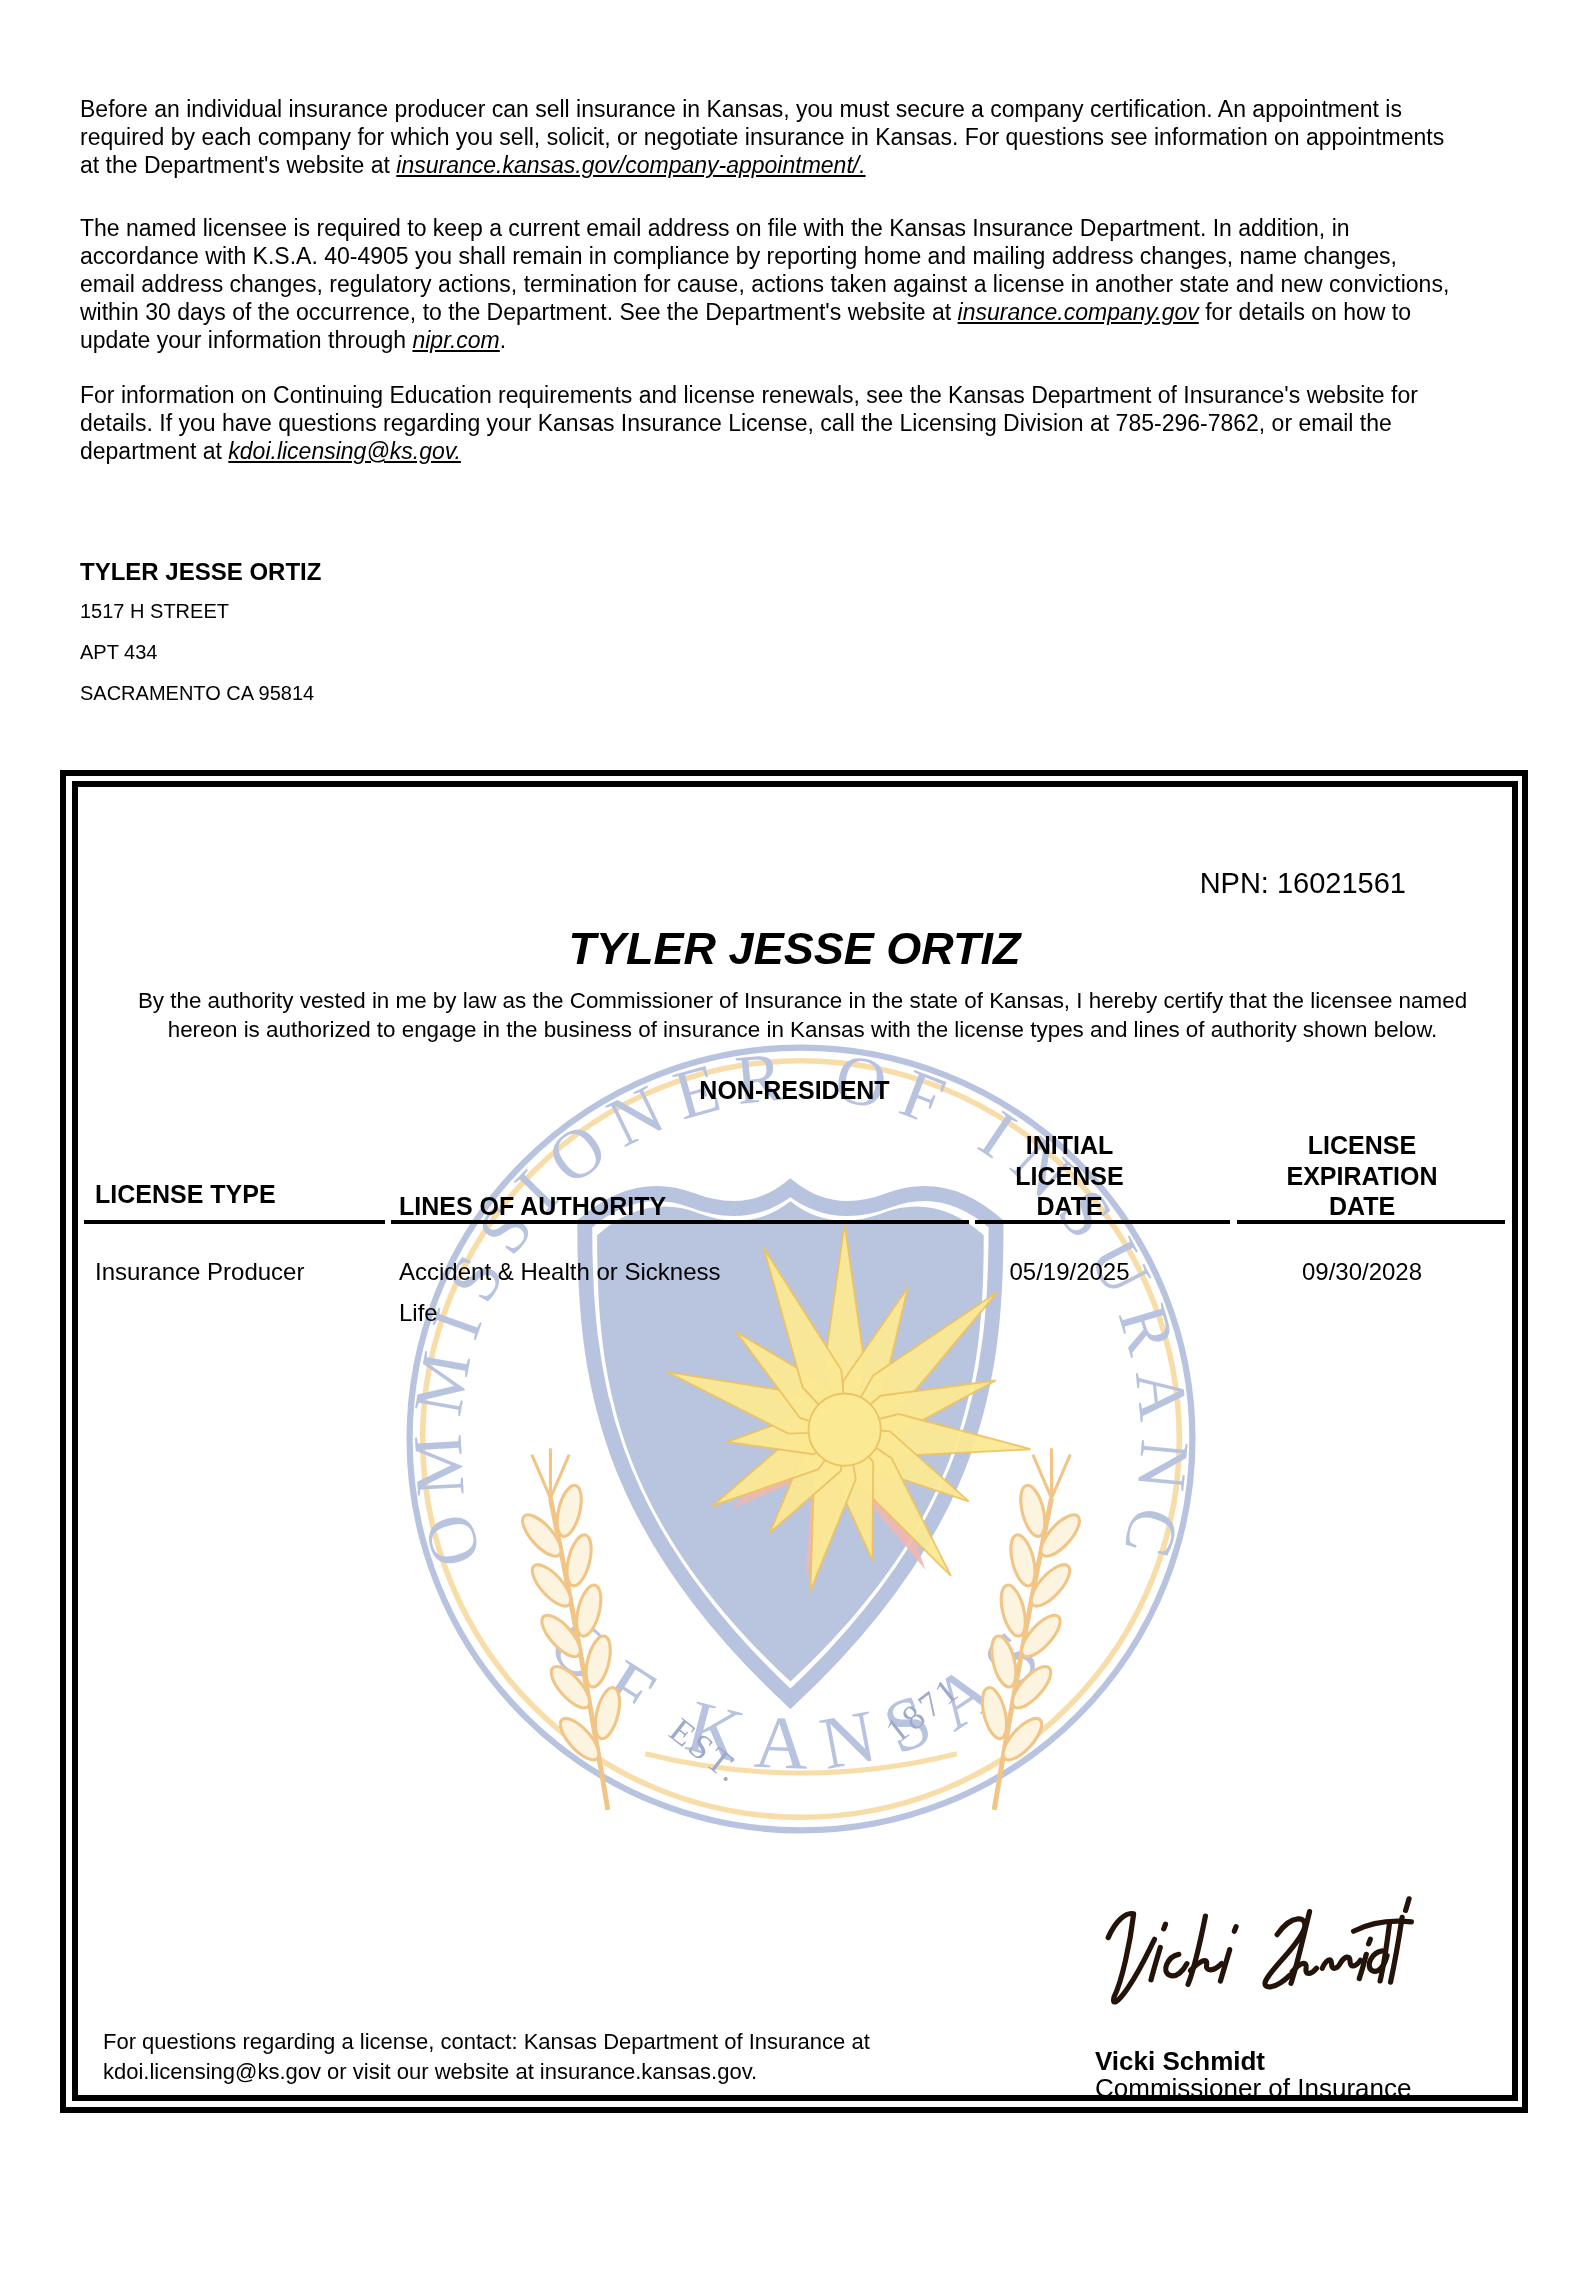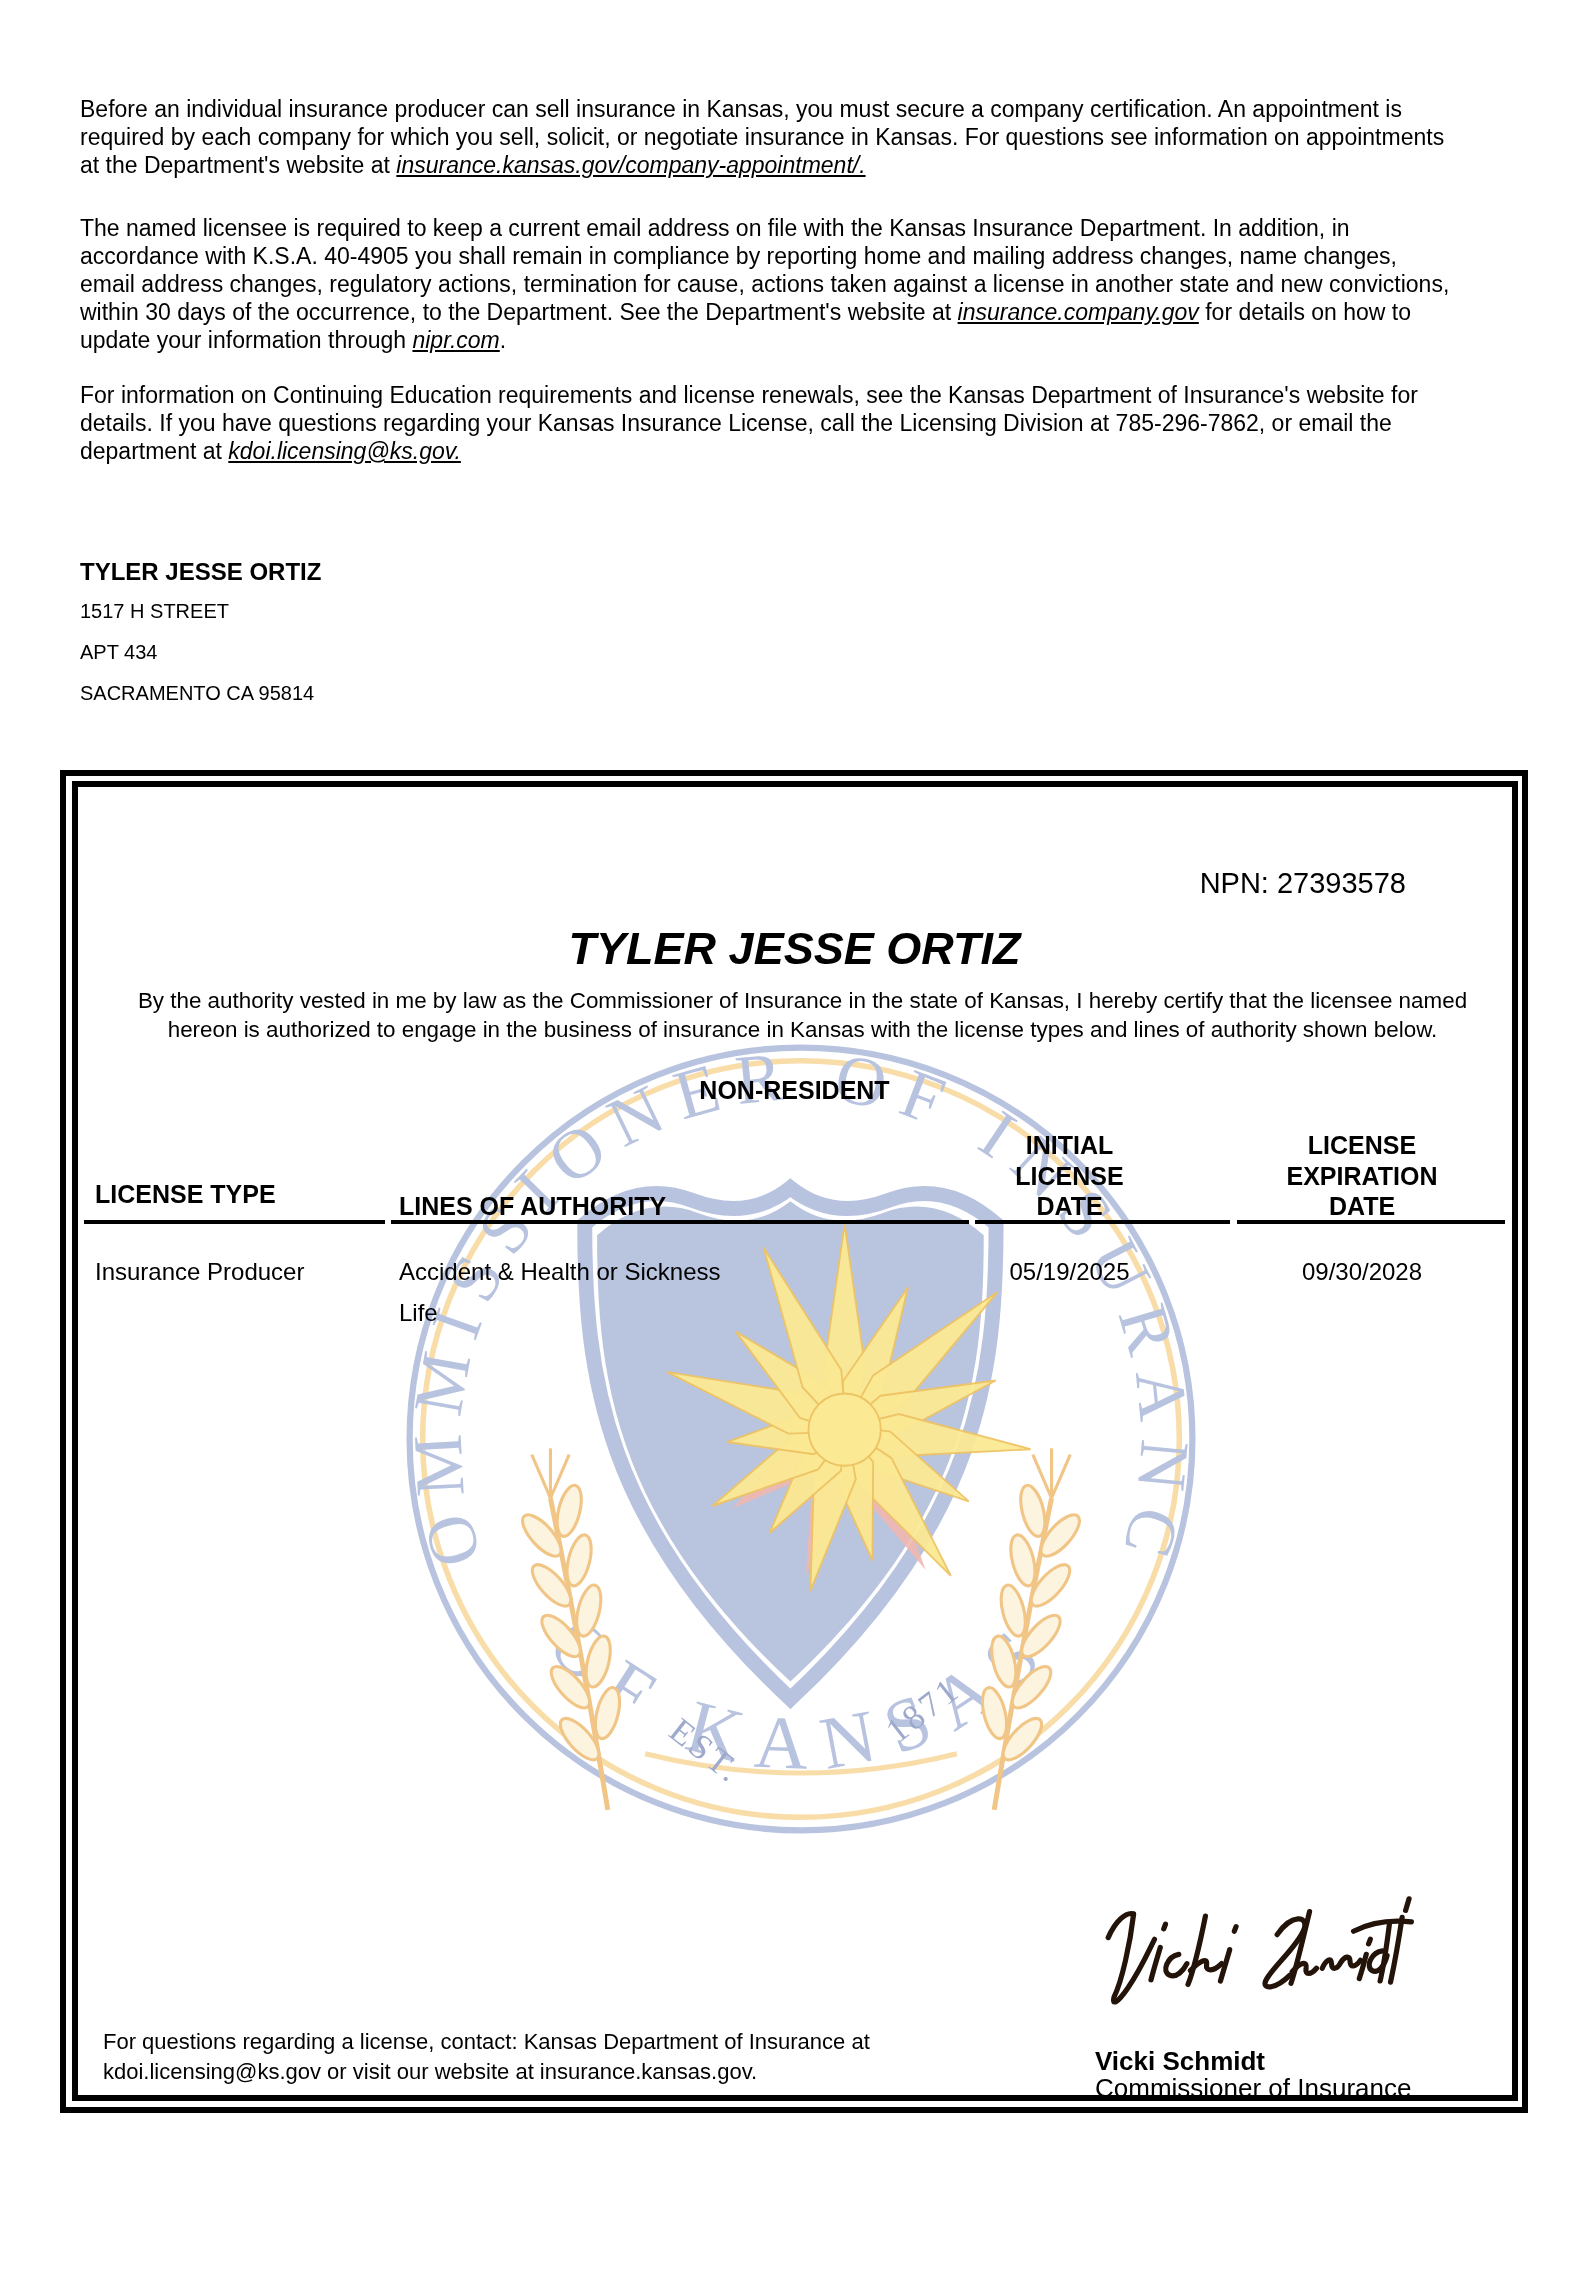--- a/index.html
+++ b/index.html
@@ -128,21 +128,21 @@
         <line x1="1047" y1="740" x2="1047" y2="660" stroke="#f0c382" stroke-width="5"></line>
         <line x1="1047" y1="740" x2="1077" y2="670" stroke="#f0c382" stroke-width="5"></line>
     <path d="M395,1150 Q645,1212 895,1150" fill="none" stroke="#f8dca6" stroke-width="8"></path>
     <text x="430" y="1120" transform="rotate(38 430 1120)" font-family="Liberation Serif, serif" font-size="56" letter-spacing="5" fill="#9ba7c9">EST.</text>
     <text x="800" y="1135" transform="rotate(-38 800 1135)" font-family="Liberation Serif, serif" font-size="56" letter-spacing="5" fill="#9ba7c9">1871</text>
   </svg></div>
 
   <div class="abs cert-outer content"></div>
   <div class="abs cert-inner content"></div>
 
-  <div class="abs npn content">NPN: 27393578</div>
+  <div class="abs npn content">NPN: 16021561</div>
   <div class="abs cert-name content">TYLER JESSE ORTIZ</div>
   <div class="abs cert-text content">By the authority vested in me by law as the Commissioner of Insurance in the state of Kansas, I hereby certify that the licensee named
 hereon is authorized to engage in the business of insurance in Kansas with the license types and lines of authority shown below.</div>
   <div class="abs nonres content">NON-RESIDENT</div>
 
   <div class="abs th th-c1 content">LICENSE TYPE</div>
   <div class="abs th th-c2 content">LINES OF AUTHORITY</div>
   <div class="abs th th-c3 content">INITIAL
 LICENSE
 DATE</div>

